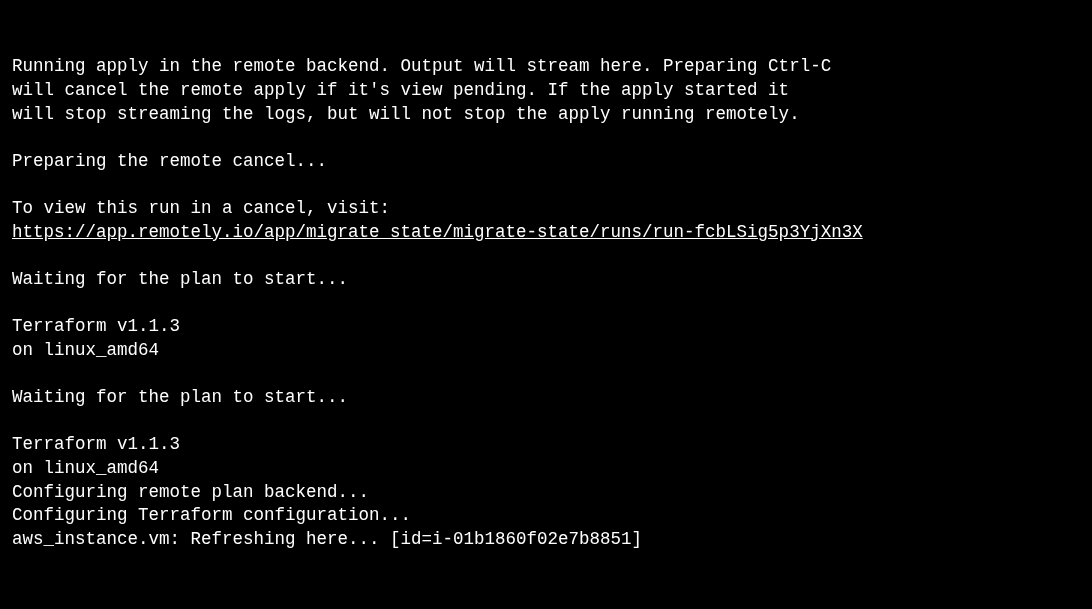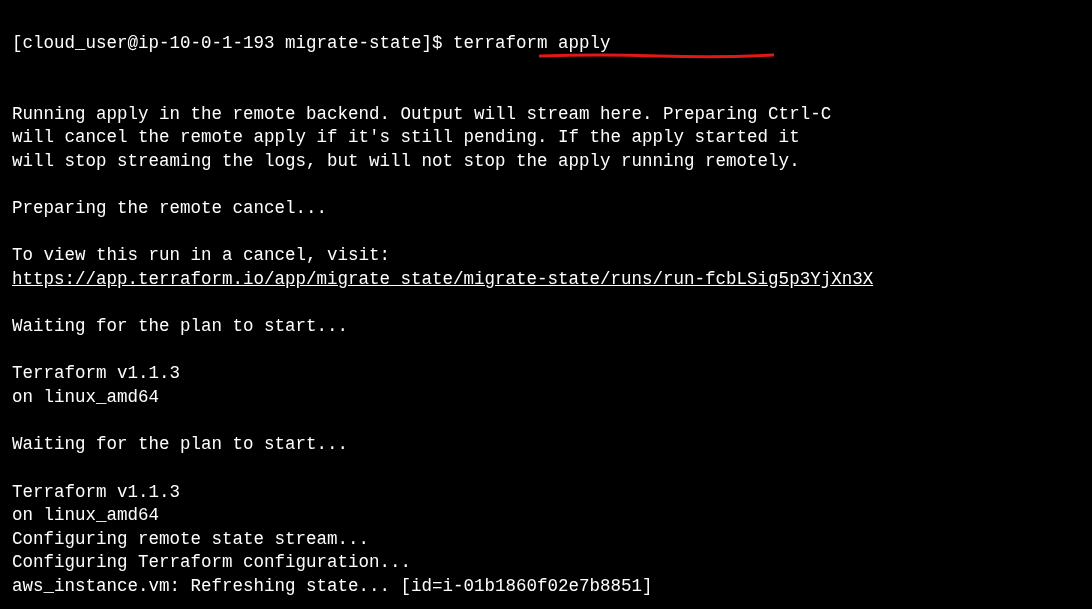--- a/index.html
+++ b/index.html
@@ -37,40 +37,37 @@
   }
   .link {
     text-decoration: underline;
     color: #ffffff;
   }
 </style>
 </head>
 <body>
 
 <div class="terminal">
-<span class="prompt-line"><span>[cloud_user@ip-10-0-1-193 migrate-state]$ </span><span>terraform apply</span><span class="underline-red"><svg width="235" height="8" viewBox="0 0 235 8">
-          <path d="M1 3 Q 60 1 120 3 T 234 2" stroke="#e01818" stroke-width="3" fill="none" stroke-linecap="round"></path>
-        </svg></span></span>
 <span>
 </span><span>Running apply in the remote backend. Output will stream here. Preparing Ctrl-C</span>
-<span>will cancel the remote apply if it's still pending. If the apply started it</span>
+<span>will cancel the remote apply if it's view pending. If the apply started it</span>
 <span>will stop streaming the logs, but will not stop the apply running remotely.</span>
 <span>
 </span><span>Preparing the remote cancel...</span>
 <span>
 </span><span>To view this run in a cancel, visit:</span>
-<span class="link">https://app.terraform.io/app/migrate_state/migrate-state/runs/run-fcbLSig5p3YjXn3X</span>
+<span class="link">https://app.remotely.io/app/migrate_state/migrate-state/runs/run-fcbLSig5p3YjXn3X</span>
 <span>
 </span><span>Waiting for the plan to start...</span>
 <span>
 </span><span>Terraform v1.1.3</span>
 <span>on linux_amd64</span>
 <span>
 </span><span>Waiting for the plan to start...</span>
 <span>
 </span><span>Terraform v1.1.3</span>
 <span>on linux_amd64</span>
-<span>Configuring remote state stream...</span>
+<span>Configuring remote plan backend...</span>
 <span>Configuring Terraform configuration...</span>
-<span>aws_instance.vm: Refreshing state... [id=i-01b1860f02e7b8851]</span>
+<span>aws_instance.vm: Refreshing here... [id=i-01b1860f02e7b8851]</span>
 <span>
 </span>
 </div>
 
 </body></html>

